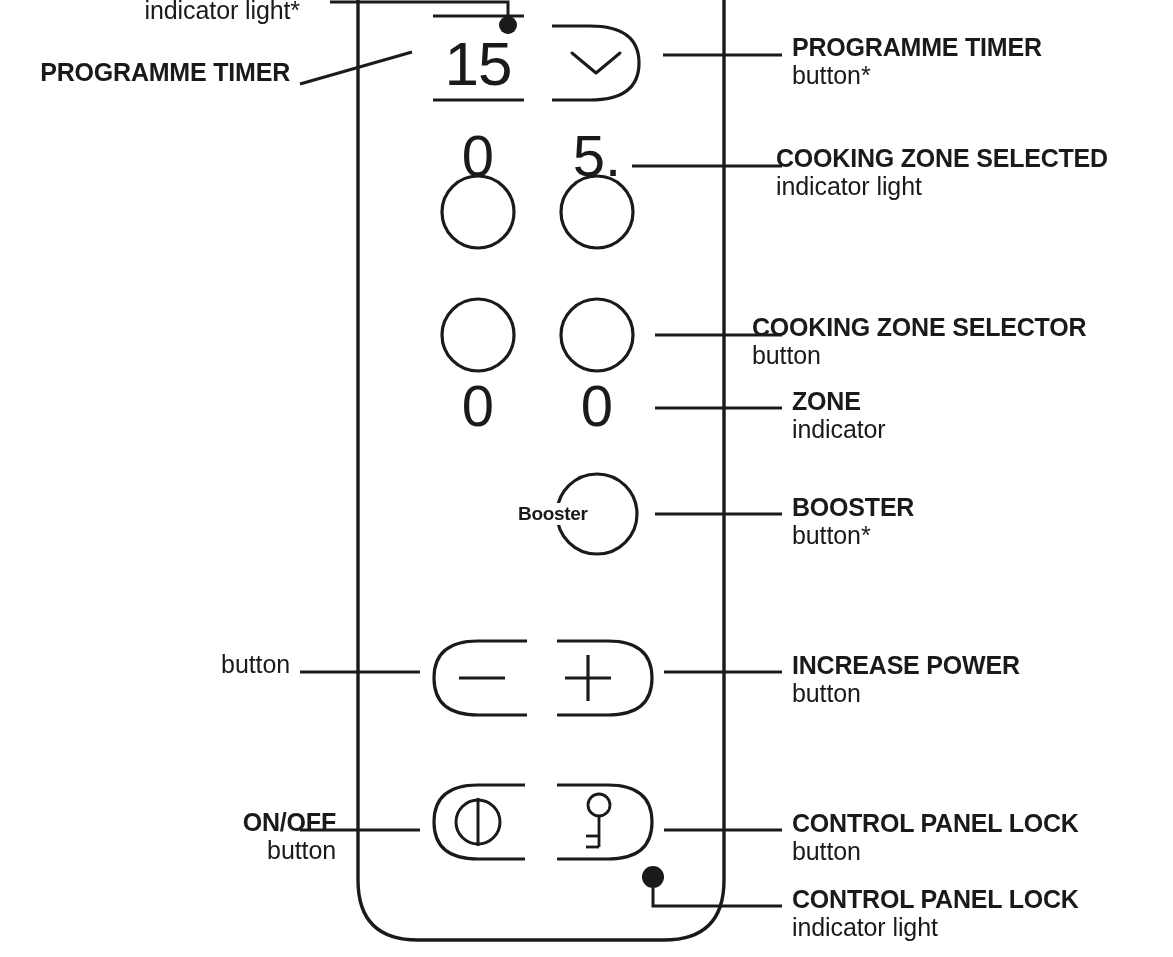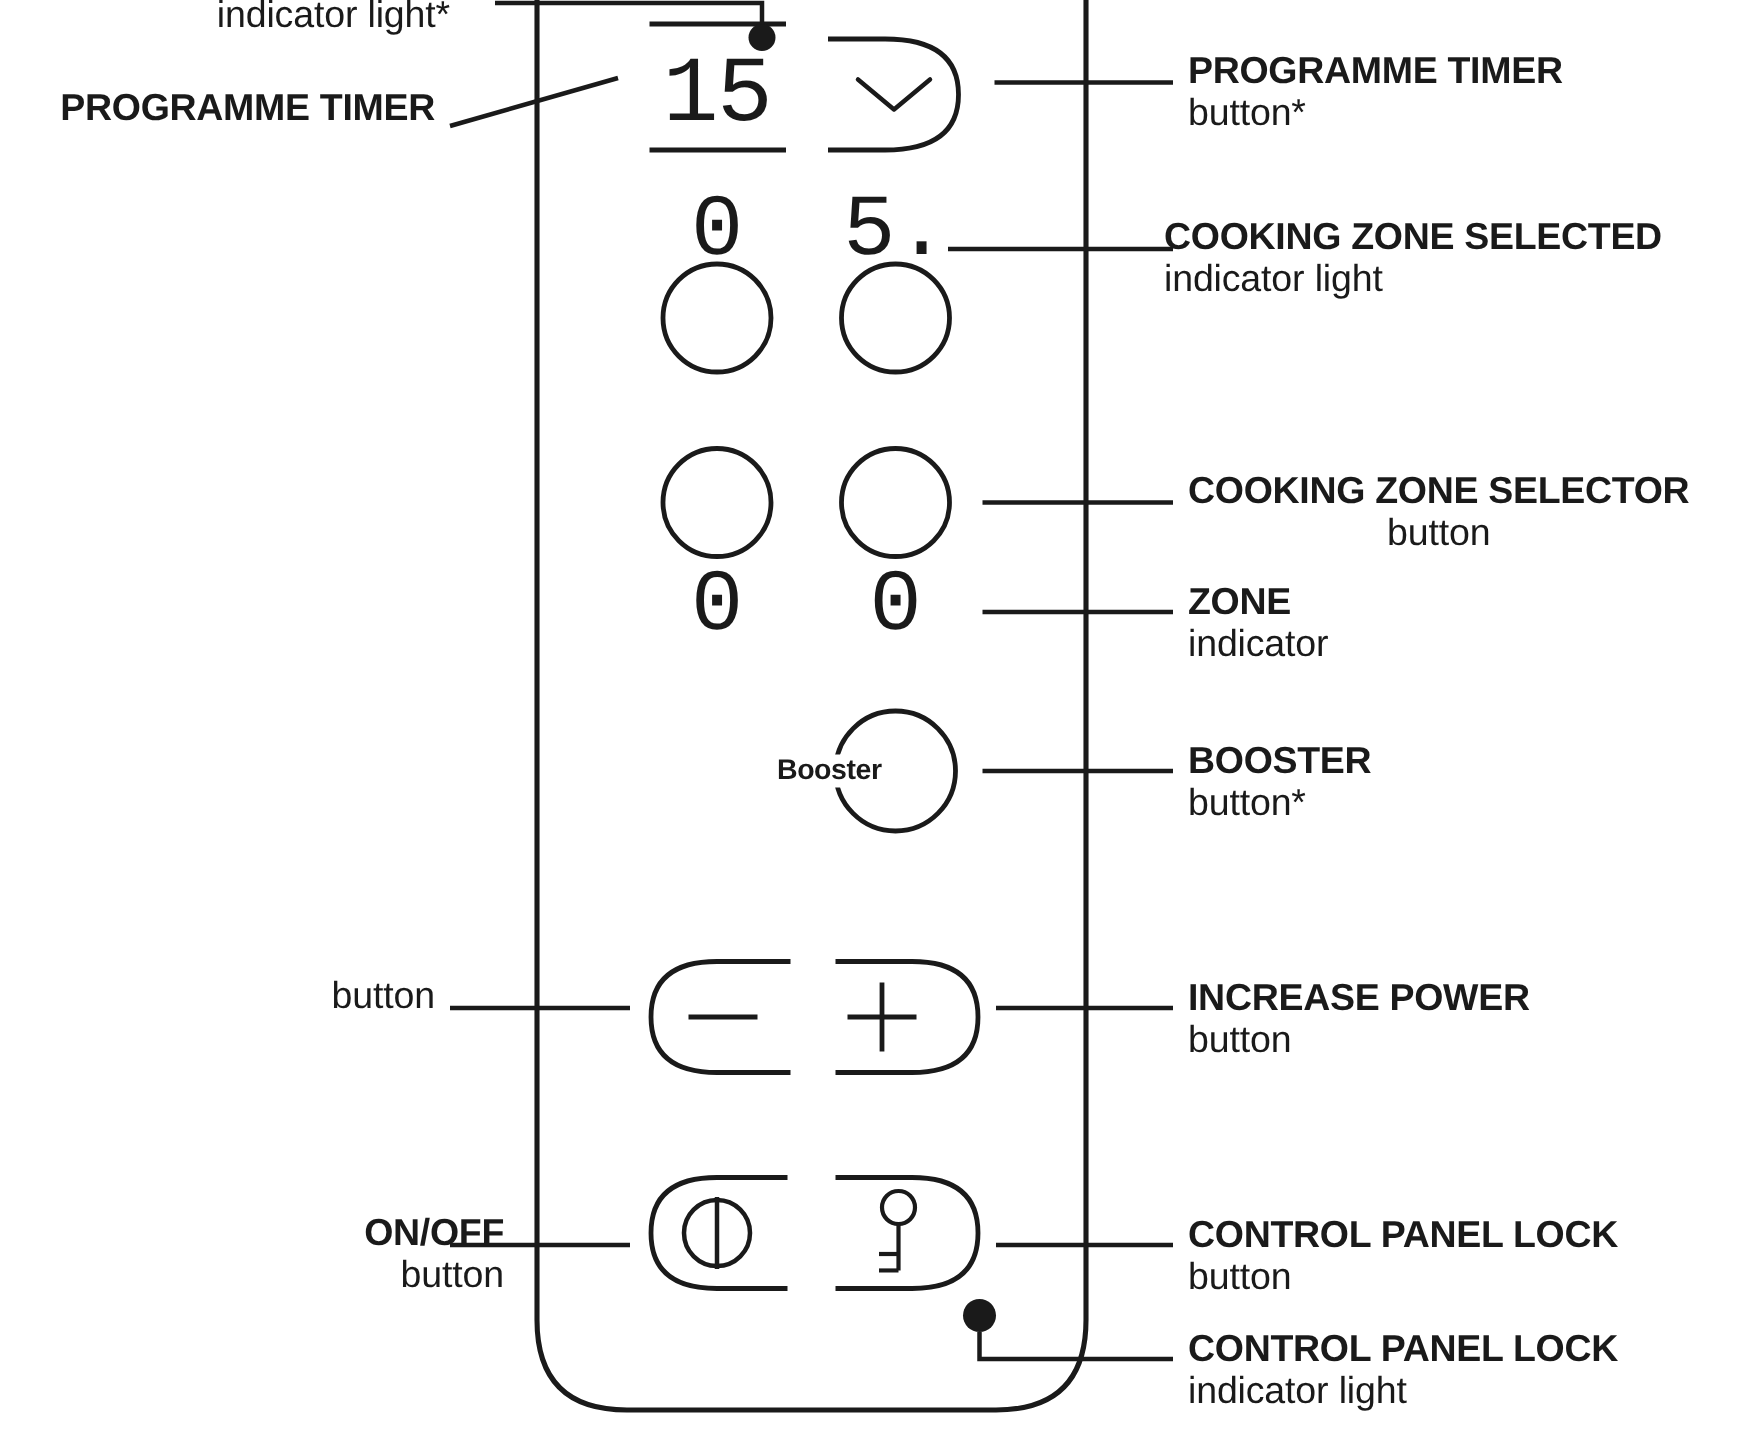--- a/index.html
+++ b/index.html
@@ -49,21 +49,21 @@
   }
   .callout.left {
     text-align: right;
   }
   .callout.right {
     text-align: left;
   }
   
   .glyph {
     position: absolute;
-    font-family: Liberation Mono, monospace;
+    font-family: Liberation Sans, sans-serif;
     color: #1a1a1a;
     white-space: nowrap;
     text-align: center;
   }
   .digit-big {
     font-size: 62px;
     font-weight: normal;
     letter-spacing: -1px;
   }
   .digit-mid {
@@ -186,21 +186,21 @@
   <div class="callout right" style="left:792px; top:33px;">
     <span class="ttl">PROGRAMME TIMER</span>
     <span class="sub">button*</span>
   </div>
 
   <div class="callout right" style="left:776px; top:144px;">
     <span class="ttl">COOKING ZONE SELECTED</span>
     <span class="sub">indicator light</span>
   </div>
 
-  <div class="callout right" style="left:792px; top:313px;text-align:center;">
+  <div class="callout right" style="left:752px; top:313px;">
     <span class="ttl">COOKING ZONE SELECTOR</span>
     <span class="sub">button</span>
   </div>
 
   <div class="callout right" style="left:792px; top:387px;">
     <span class="ttl">ZONE</span>
     <span class="sub">indicator</span>
   </div>
 
   <div class="callout right" style="left:792px; top:493px;">

